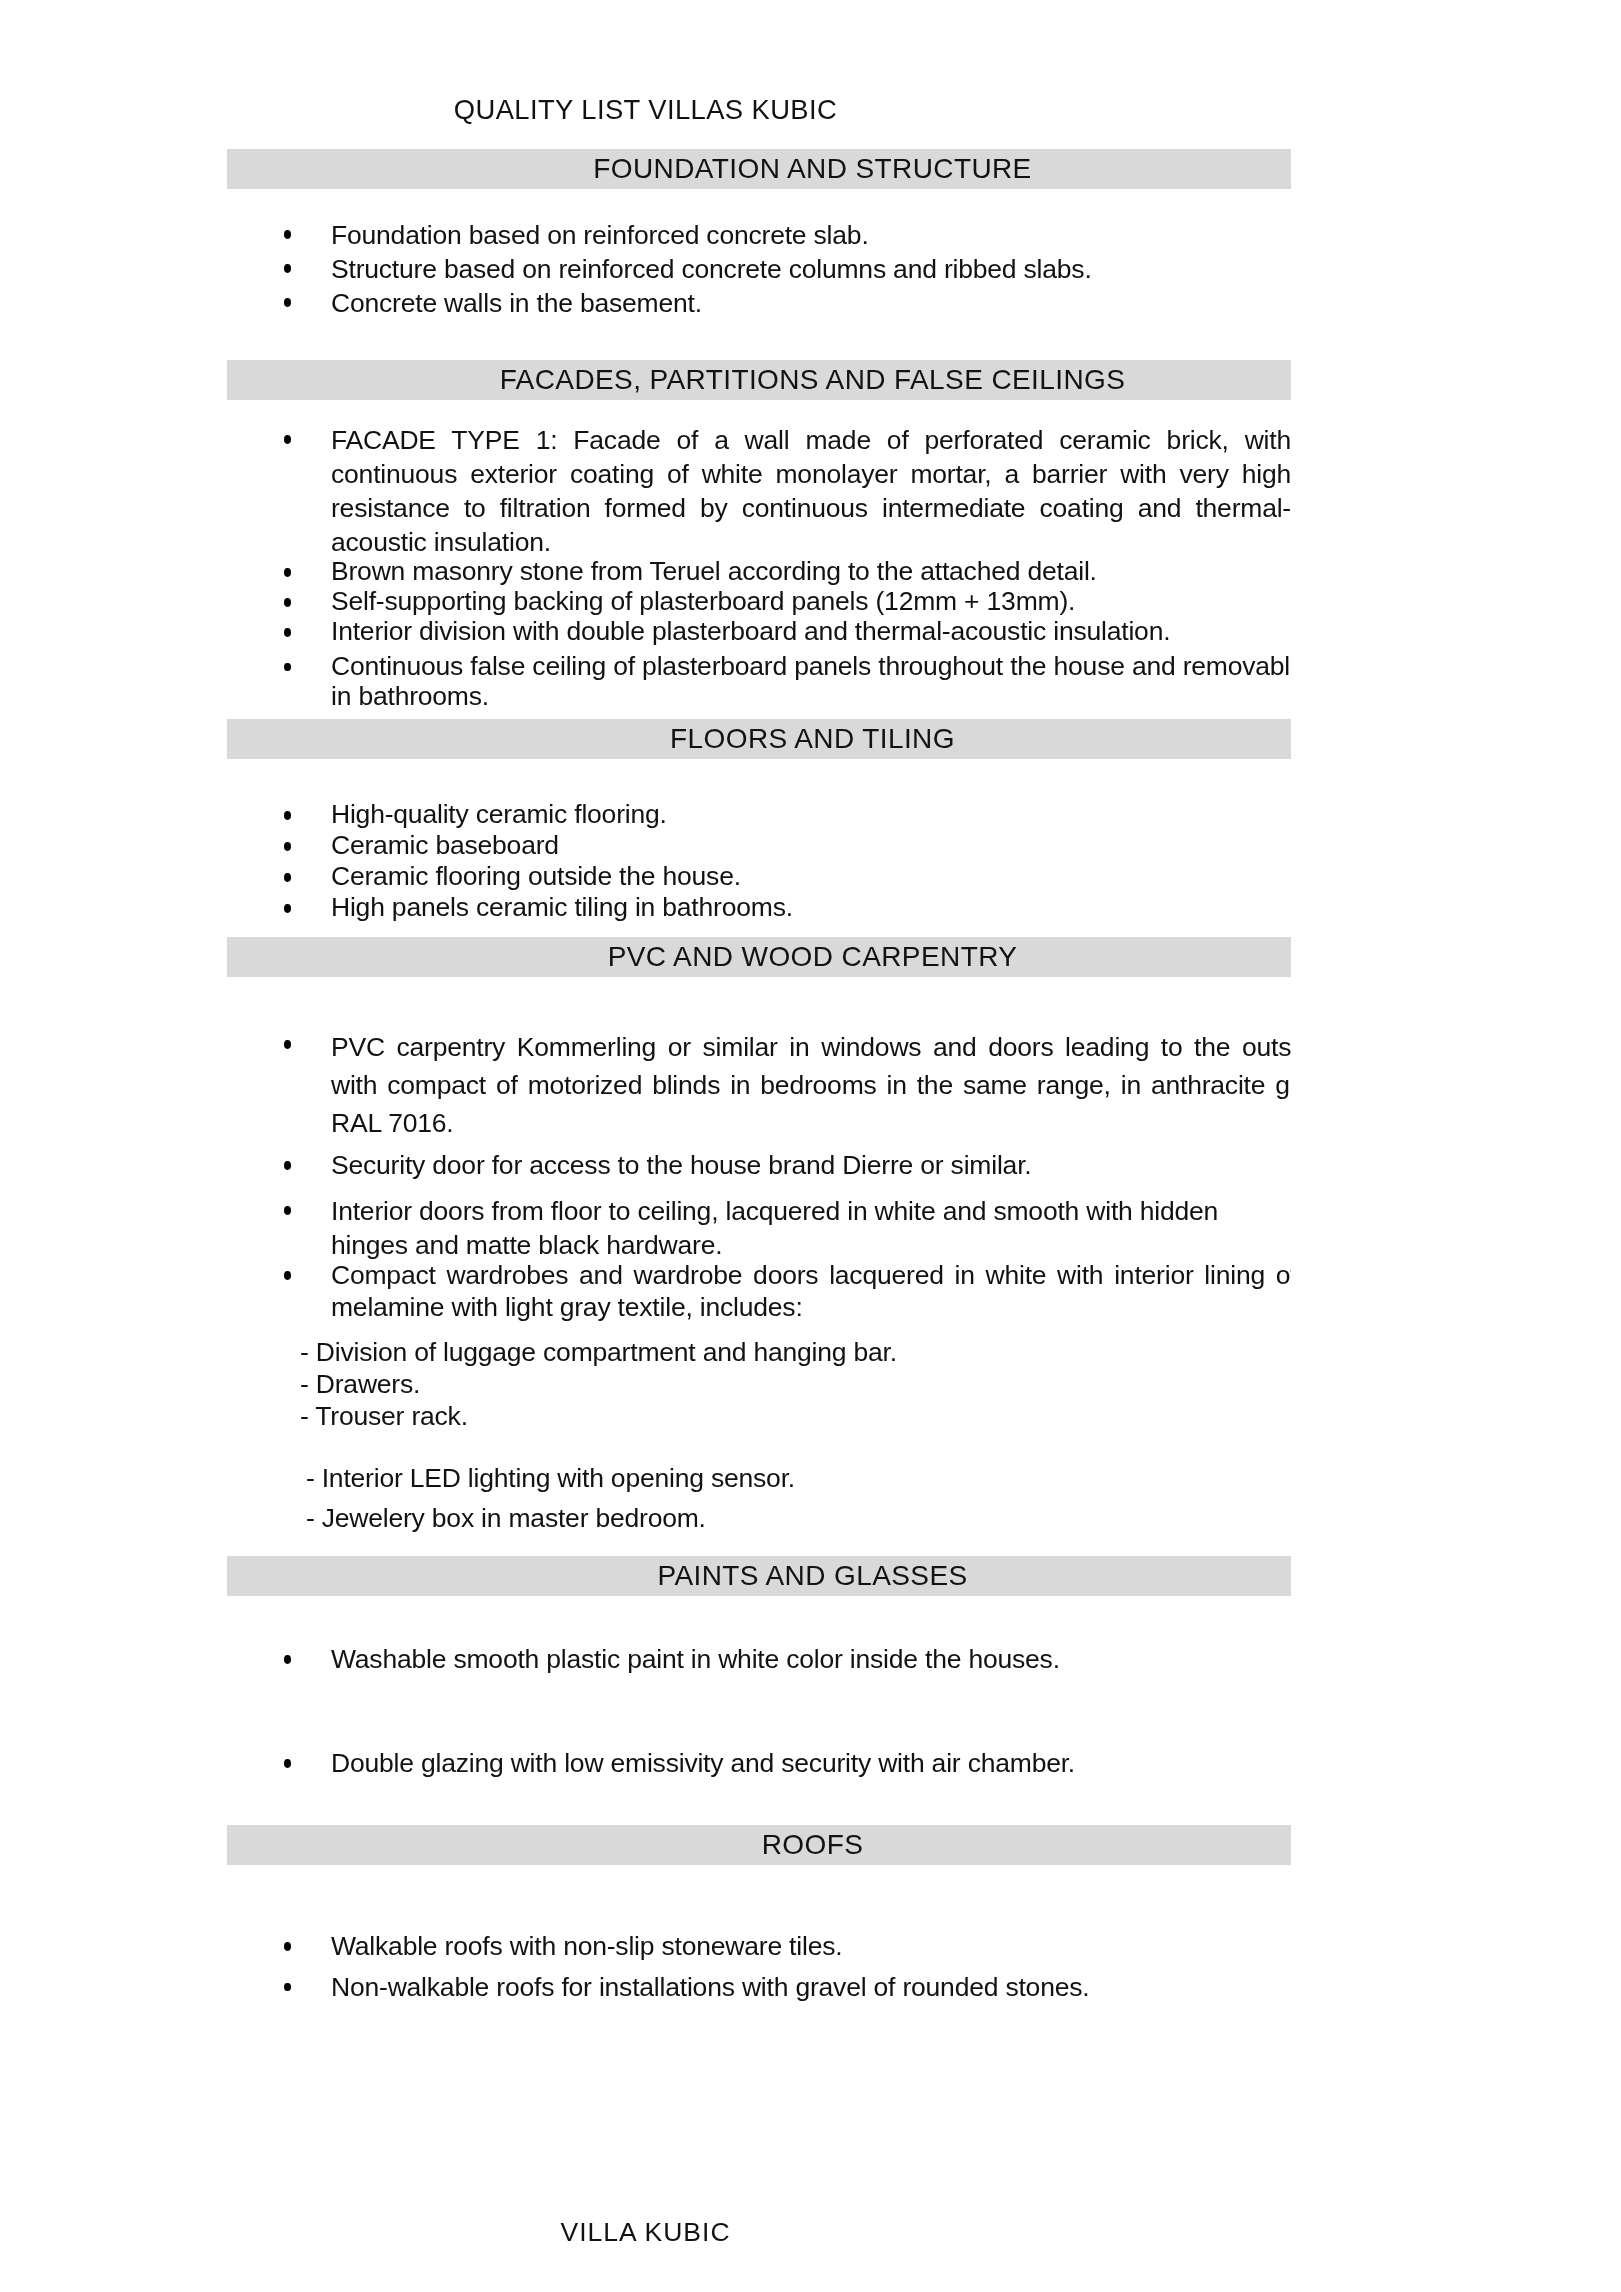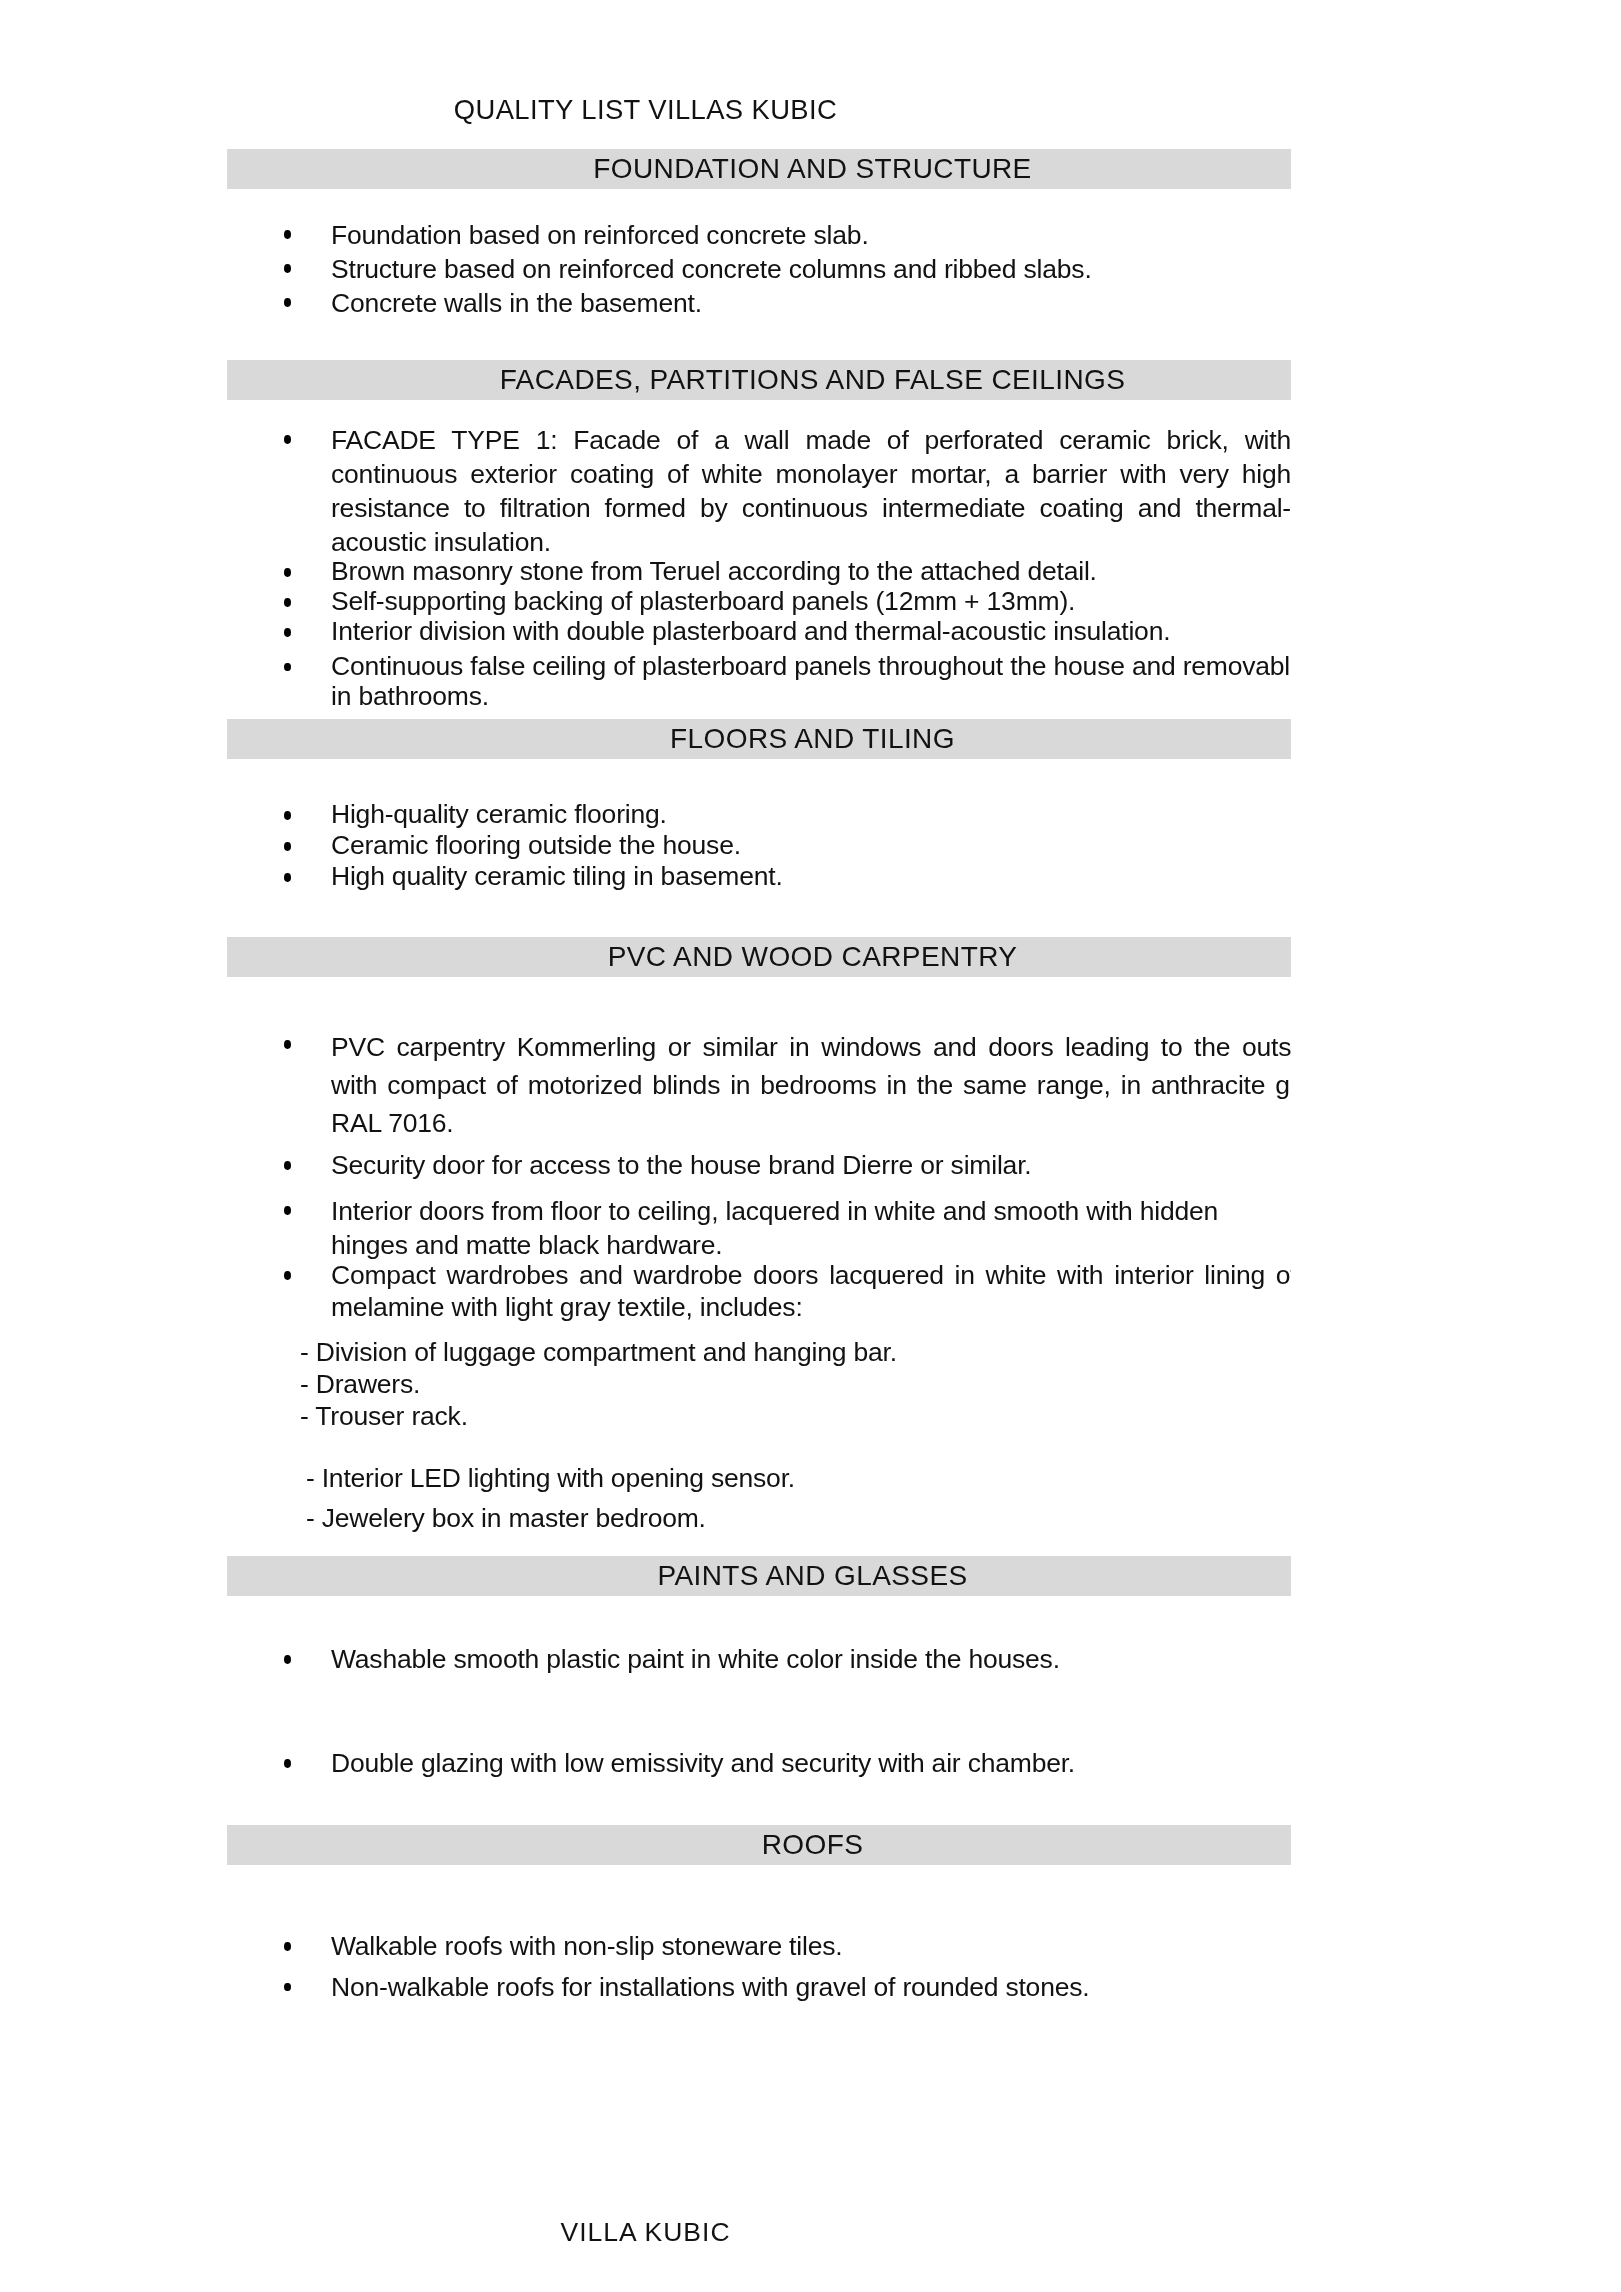--- a/index.html
+++ b/index.html
@@ -87,22 +87,23 @@
   <div class="blk" id="list-facades">
     <div class="b">Brown masonry stone from Teruel according to the attached detail.</div>
     <div class="b">Self-supporting backing of plasterboard panels (12mm + 13mm).</div>
     <div class="b">Interior division with double plasterboard and thermal-acoustic insulation.</div>
     <div class="b mt5">Continuous false ceiling of plasterboard panels throughout the house and removable from slats in bathrooms.</div>
   </div>
 
   <div class="bar" id="bar-2">FLOORS AND TILING</div>
   <div class="blk" id="list-floors">
     <div class="b">High-quality ceramic flooring.</div>
+    <div class="b">Ceramic baseboard</div>
     <div class="b">Ceramic flooring outside the house.</div>
-    <div class="b">High quality ceramic tiling in basement.</div>
+    <div class="b">High panels ceramic tiling in bathrooms.</div>
   </div>
 
   <div class="bar" id="bar-3">PVC AND WOOD CARPENTRY</div>
   <div class="blk" id="blk-pvc">
     <div class="b just">PVC carpentry Kommerling or similar in windows and doors leading to the outside with compact of motorized blinds in bedrooms in the same range, in anthracite gray RAL 7016.</div>
   </div>
   <div class="blk" id="blk-security">
     <div class="b">Security door for access to the house brand Dierre or similar.</div>
   </div>
   <div class="blk" id="blk-doors">

